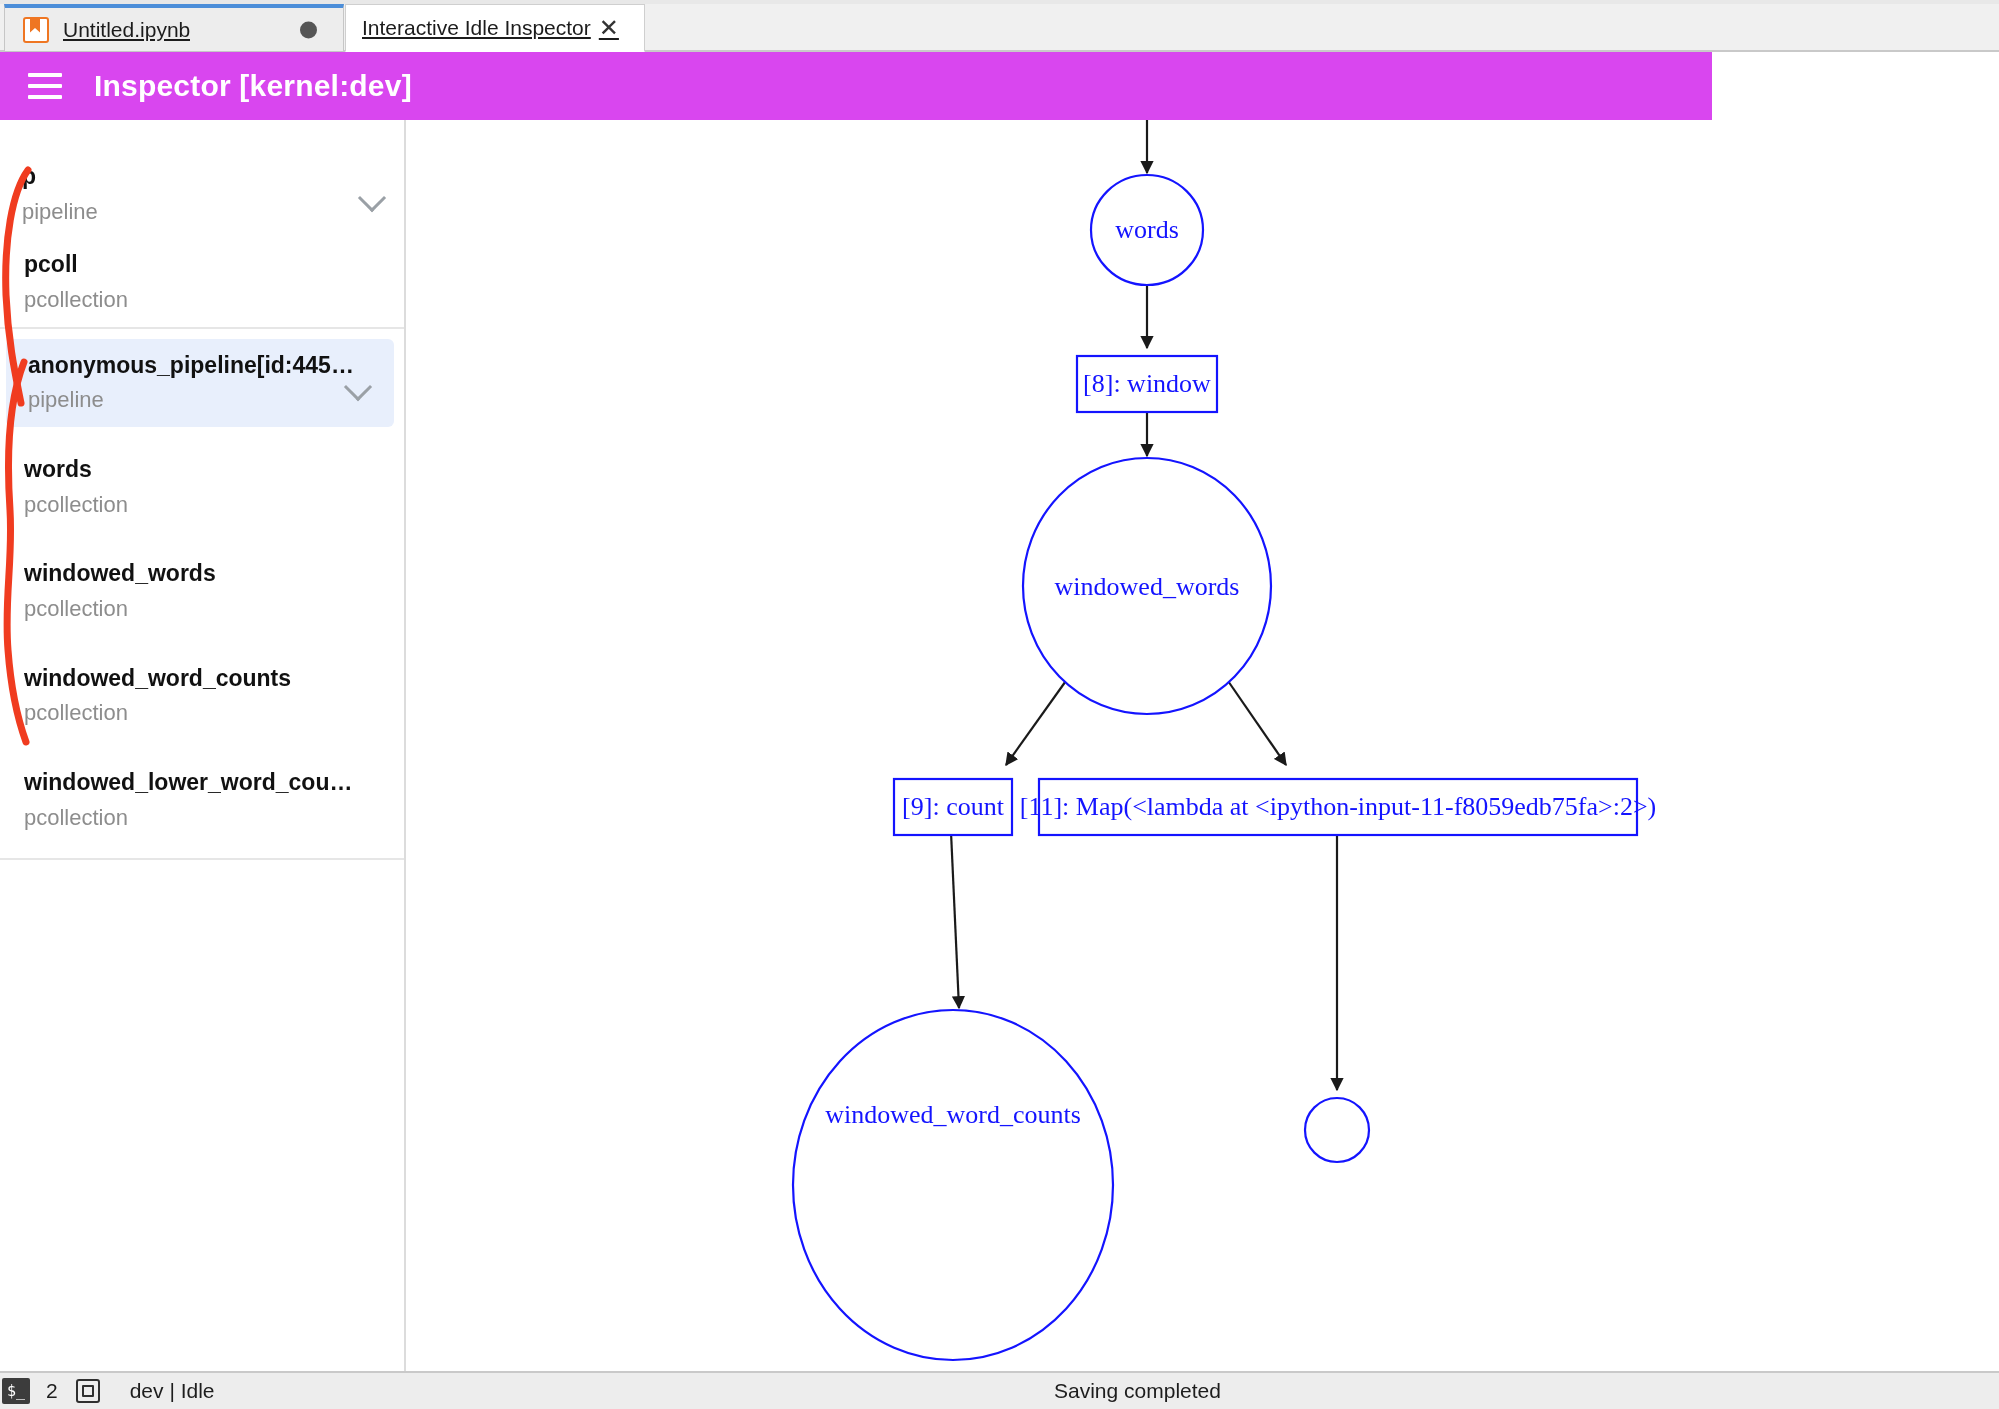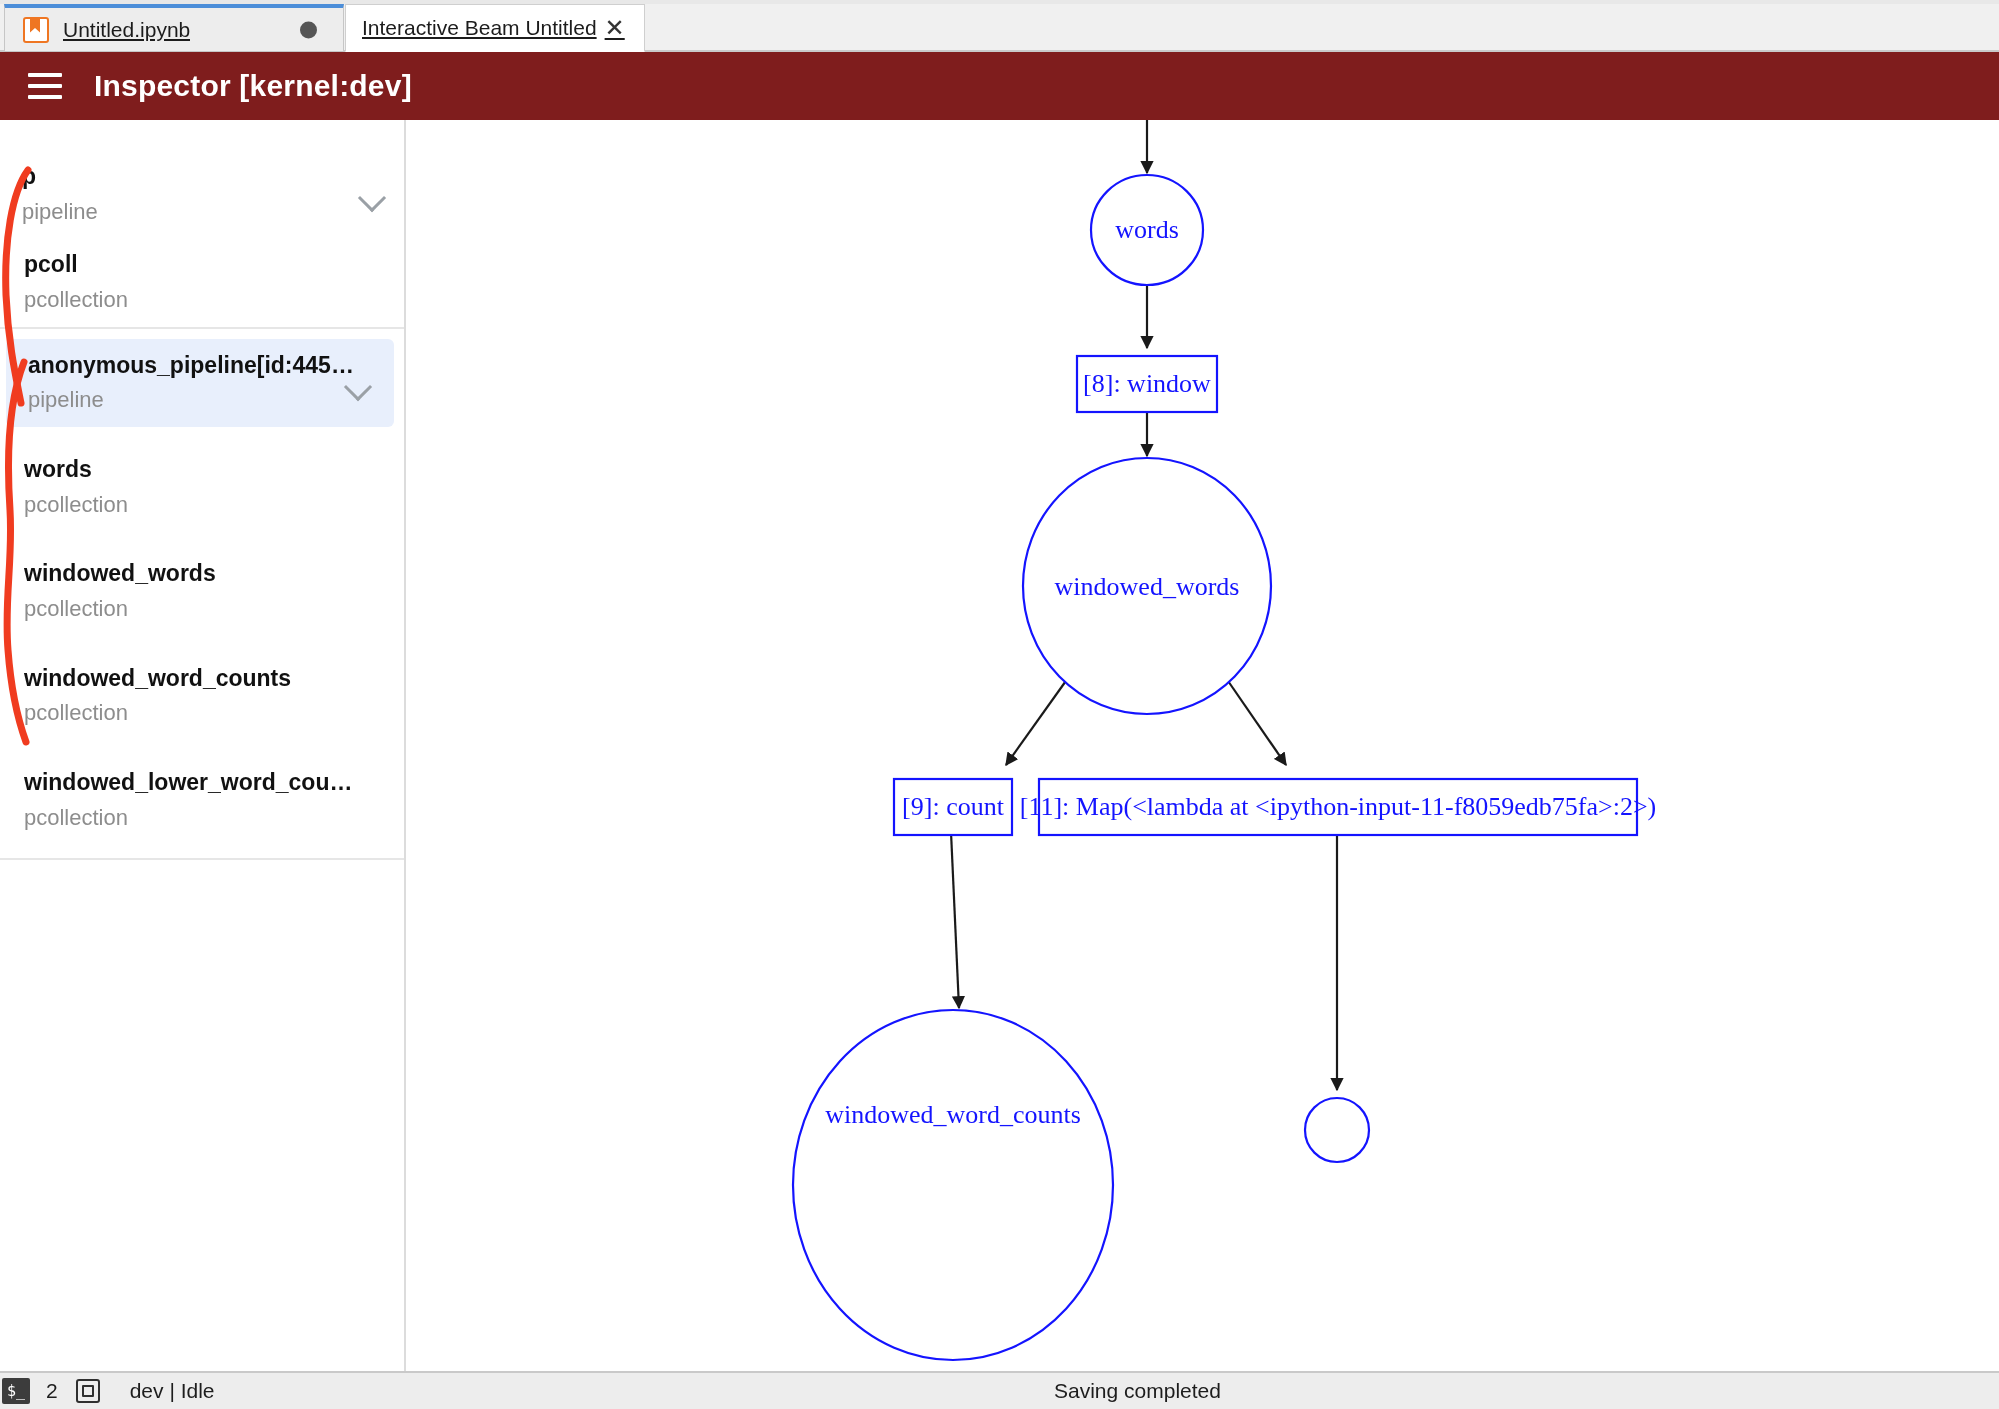--- a/index.html
+++ b/index.html
@@ -54,22 +54,22 @@
     position:absolute;right:26px;top:50%;transform:translateY(-50%);
     width:17px;height:17px;border-radius:50%;background:#555;
   }
   .tab-close{
     margin-left:8px;font-size:24px;color:#333;line-height:1;
     font-family:"DejaVu Sans", sans-serif;
   }
 
   
   .apphead{
-    position:absolute;left:0;top:52px;width:1999px;height:68px;
-    background:#7f1d1d;display:flex;align-items:center;
+    position:absolute;left:0;top:52px;width:1712px;height:68px;
+    background:#d946ef;display:flex;align-items:center;
   }
   .hamburger{
     width:34px;height:26px;margin-left:28px;margin-right:32px;
     display:flex;flex-direction:column;justify-content:space-between;cursor:pointer;
   }
   .hamburger span{display:block;height:4px;background:#fff;border-radius:1px;}
   .apptitle{
     color:#ffffff;font-size:30px;font-weight:bold;letter-spacing:.2px;
   }
 
@@ -151,21 +151,21 @@
   <div class="tabbar">
     <div class="tabbar-topline"></div>
 
     <div class="tab inactive">
       <span class="nb-icon"></span>
       <span class="tab-label">Untitled.ipynb</span>
       <span class="tab-dot"></span>
     </div>
 
     <div class="tab active">
-      <span class="tab-label">Interactive Beam Untitled</span>
+      <span class="tab-label">Interactive Idle Inspector</span>
       <span class="tab-close">✕</span>
     </div>
   </div>
 
   <div class="apphead">
     <div class="hamburger">
       <span></span>
       <span></span>
       <span></span>
     </div>

